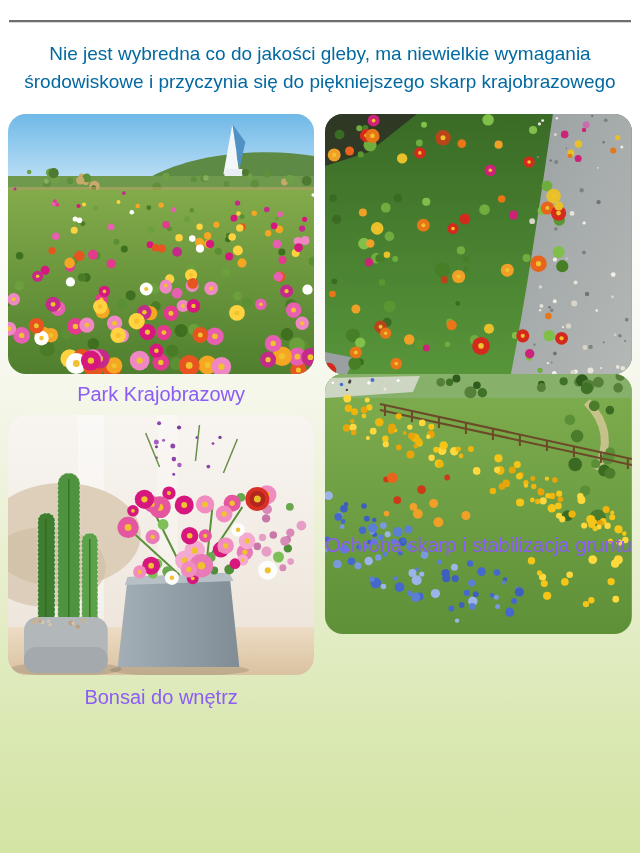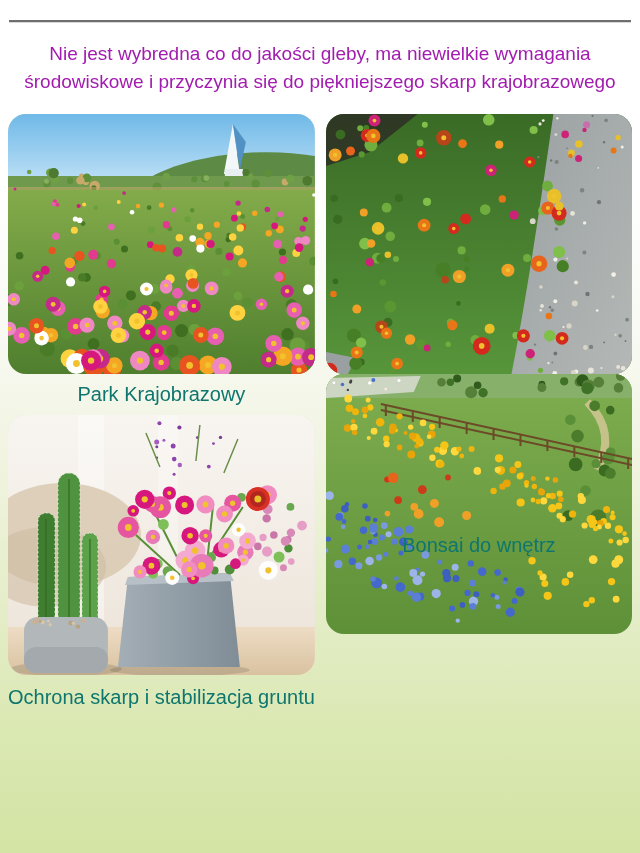--- a/index.html
+++ b/index.html
@@ -9,32 +9,32 @@
     background:linear-gradient(180deg,#ffffff 0%,#ffffff 22%,#f8f9f2 40%,#eff3dd 56%,#e4edc7 72%,#dae8b2 86%,#d3e4a4 100%);
   }
   .page-title{
     text-align:center;font-weight:700;font-size:40px;line-height:1.22;
     color:#c01f1c;text-shadow:3px 3px 2px #c7c7c7;letter-spacing:-0.5px;
     margin:30px 10px 0;
   }
   .page-title span{display:block;}
   .divider{height:2px;background:#6e6e6e;box-shadow:0 1px 0 #d8d8d8;margin:20px 9px 0;}
   .subtitle{
-    text-align:center;font-size:19px;line-height:1.48;color:#a21caf;margin:18px 2px 0;
+    text-align:center;font-size:19px;line-height:1.48;color:#0369a1;margin:18px 2px 0;
   }
   .subtitle span{display:block;}
   .grid{
     display:grid;grid-template-columns:1fr 1fr;grid-template-rows:260px 41px 260px 44px;
     column-gap:11px;padding:0 8px;margin-top:18px;
   }
   figure.photo{margin:0;height:260px;border-radius:18px;overflow:hidden;background:#dfe6d0;}
   figure.photo svg{display:block;width:100%;height:100%;}
   .cap{
     display:flex;align-items:center;justify-content:center;
-    font-size:20px;color:#0f766e;white-space:nowrap;overflow:visible;text-align:right;
+    font-size:20px;color:#8b5cf6;white-space:nowrap;overflow:visible;text-align:right;
   }
 </style>
 </head>
 <body>
 
 <header>
   <div class="divider"></div>
   <p class="subtitle">
     <span>Nie jest wybredna co do jakości gleby, ma niewielkie wymagania</span>
     <span>środowiskowe i przyczynia się do piękniejszego skarp krajobrazowego</span>
@@ -984,16 +984,16 @@
         </g>
       <path d="M152,52 L138,18 M188,46 L192,10 M216,58 L230,24" stroke="#6a8f4a" stroke-width="1.5" fill="none"></path>
       <g>
         <circle cx="250" cy="84" r="12" fill="#d93025"></circle>
         <circle cx="250" cy="84" r="8" fill="#b3261e"></circle>
         <circle cx="250" cy="84" r="3.5" fill="#e8c02a"></circle>
       </g>
     </svg>
   </figure>
 
+  <div class="cap">Ochrona skarp i stabilizacja gruntu</div>
   <div class="cap">Bonsai do wnętrz</div>
-  <div class="cap">Ochrona skarp i stabilizacja gruntu</div>
 
 </main>
 
 </body></html>

